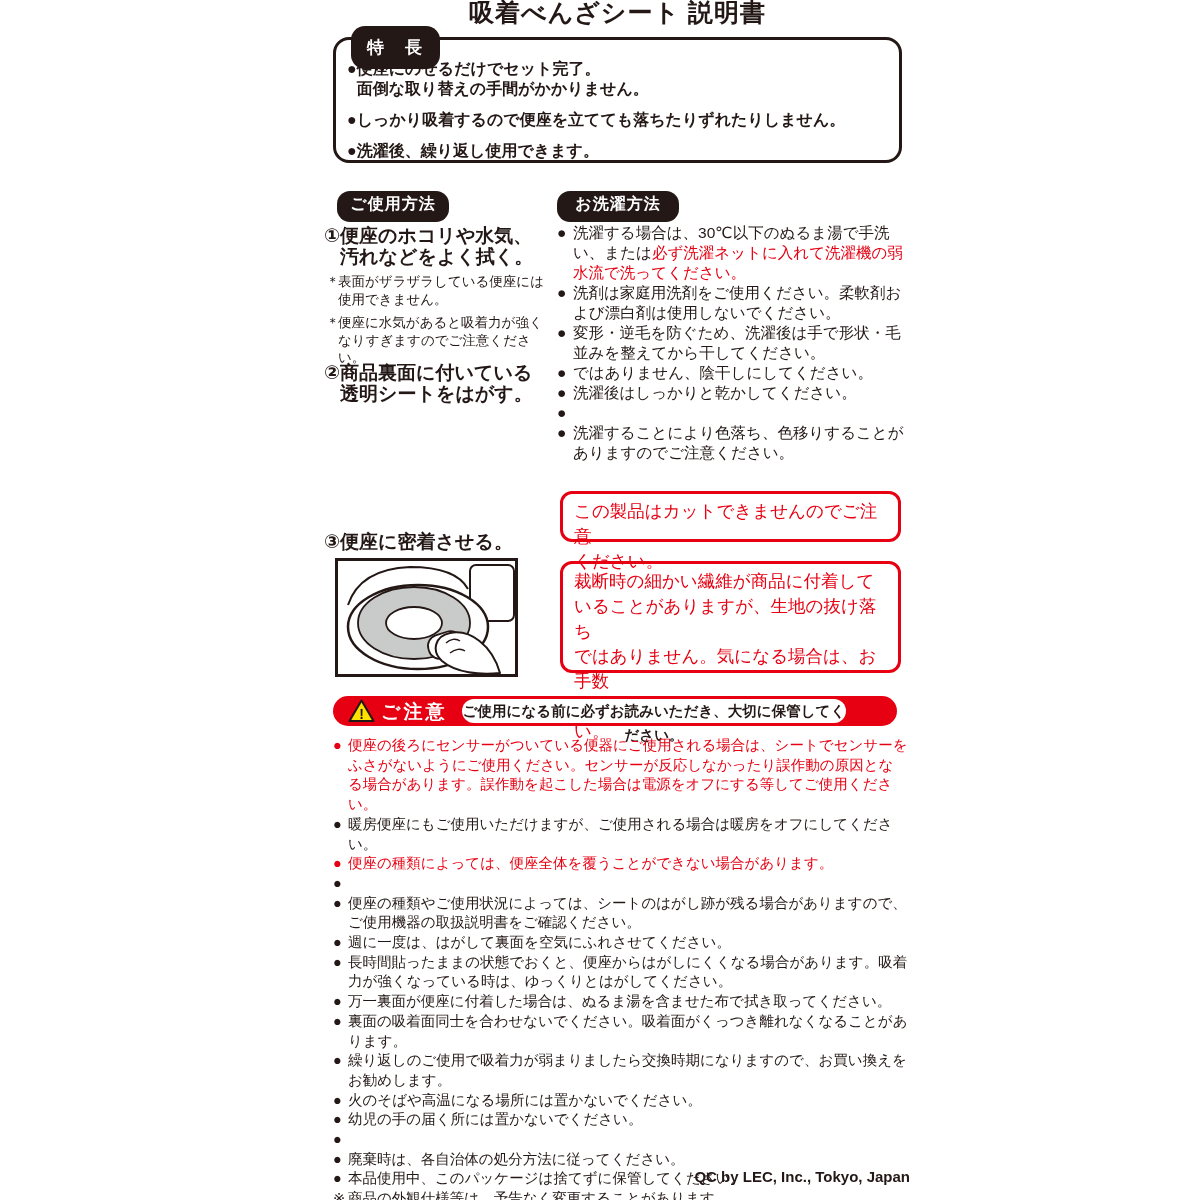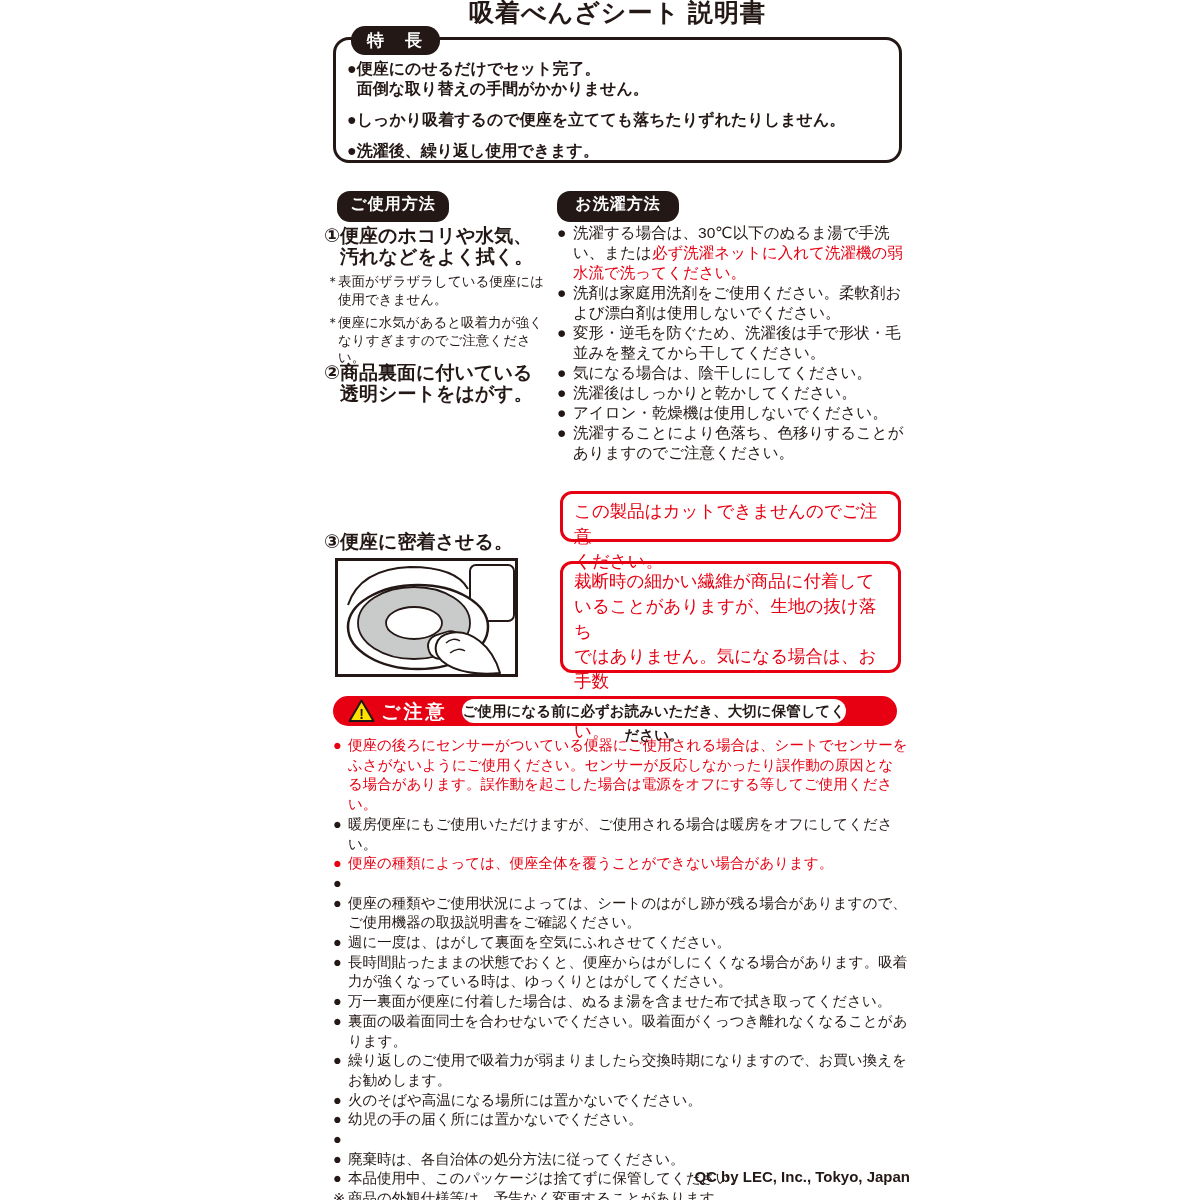--- a/index.html
+++ b/index.html
@@ -6,21 +6,21 @@
   .page{position:relative;width:1200px;height:1200px;background:#ffffff;overflow:hidden;
         font-family:"Liberation Sans","DejaVu Sans",sans-serif;color:#231815;}
 
   .title{position:absolute;left:330px;top:-4px;width:575px;margin:0;text-align:center;
          font-size:25px;font-weight:700;letter-spacing:1px;}
 
   
   .features-box{position:absolute;left:333px;top:37px;width:569px;height:126px;
                 border:3px solid #231815;border-radius:16px;box-sizing:border-box;}
   .features-tag{position:absolute;left:15px;top:-14px;background:#231815;color:#fff;
-                border-radius:14px;padding:3px 16px;font-size:17px;font-weight:700;letter-spacing:2px;}
+                border-radius:14px;padding:10px 16px;font-size:17px;font-weight:700;letter-spacing:2px;}
   .features-list{list-style:none;margin:0;padding:19px 10px 0 11px;font-size:16px;font-weight:700;}
   .f-item{display:flex;line-height:20px;margin-bottom:11px;}
   .f-item .bullet{flex:none;}
   .pre{white-space:pre-line;}
 
   
   .pill{position:absolute;background:#231815;color:#fff;border-radius:13px;
         font-size:16px;font-weight:700;text-align:center;height:31px;line-height:25px;letter-spacing:1px;}
   #usage-pill{left:337px;top:191px;width:112px;}
   #washing-pill{left:557px;top:191px;width:122px;}
@@ -145,29 +145,28 @@
       <div class="w-item">
         <span class="bullet">●</span>
         <span><span>洗剤は家庭用洗剤をご使用ください。柔軟剤および漂白剤は使用しないでください。</span></span>
       </div>
       <div class="w-item">
         <span class="bullet">●</span>
         <span><span>変形・逆毛を防ぐため、洗濯後は手で形状・毛並みを整えてから干してください。</span></span>
       </div>
       <div class="w-item">
         <span class="bullet">●</span>
-        <span><span>気になる場合は、陰干しにしてください。</span></span>
+        <span><span>ではありません、陰干しにしてください。</span></span>
       </div>
       <div class="w-item">
         <span class="bullet">●</span>
         <span><span>洗濯後はしっかりと乾かしてください。</span></span>
       </div>
       <div class="w-item">
         <span class="bullet">●</span>
-        <span><span>アイロン・乾燥機は使用しないでください。</span></span>
       </div>
       <div class="w-item">
         <span class="bullet">●</span>
         <span><span>洗濯することにより色落ち、色移りすることがありますのでご注意ください。</span></span>
       </div>
     </div>
 
   <div class="alert pre" id="alert1">この製品はカットできませんのでご注意
 ください。</div>
   <div class="alert pre" id="alert2">裁断時の細かい繊維が商品に付着して

